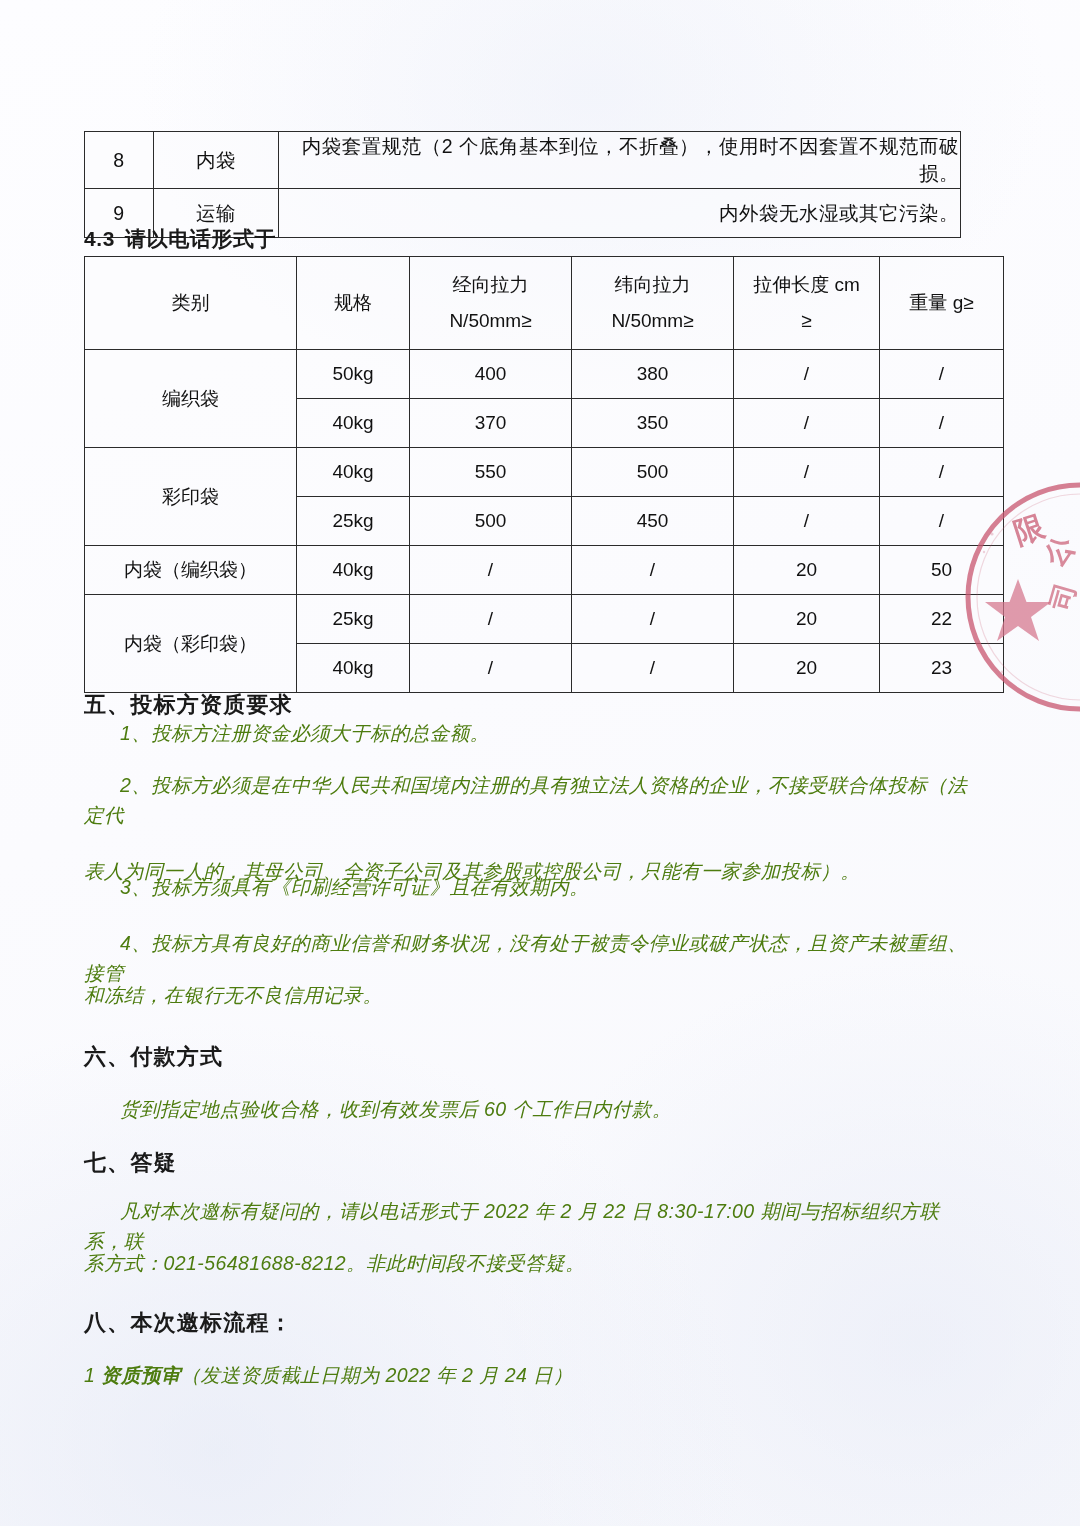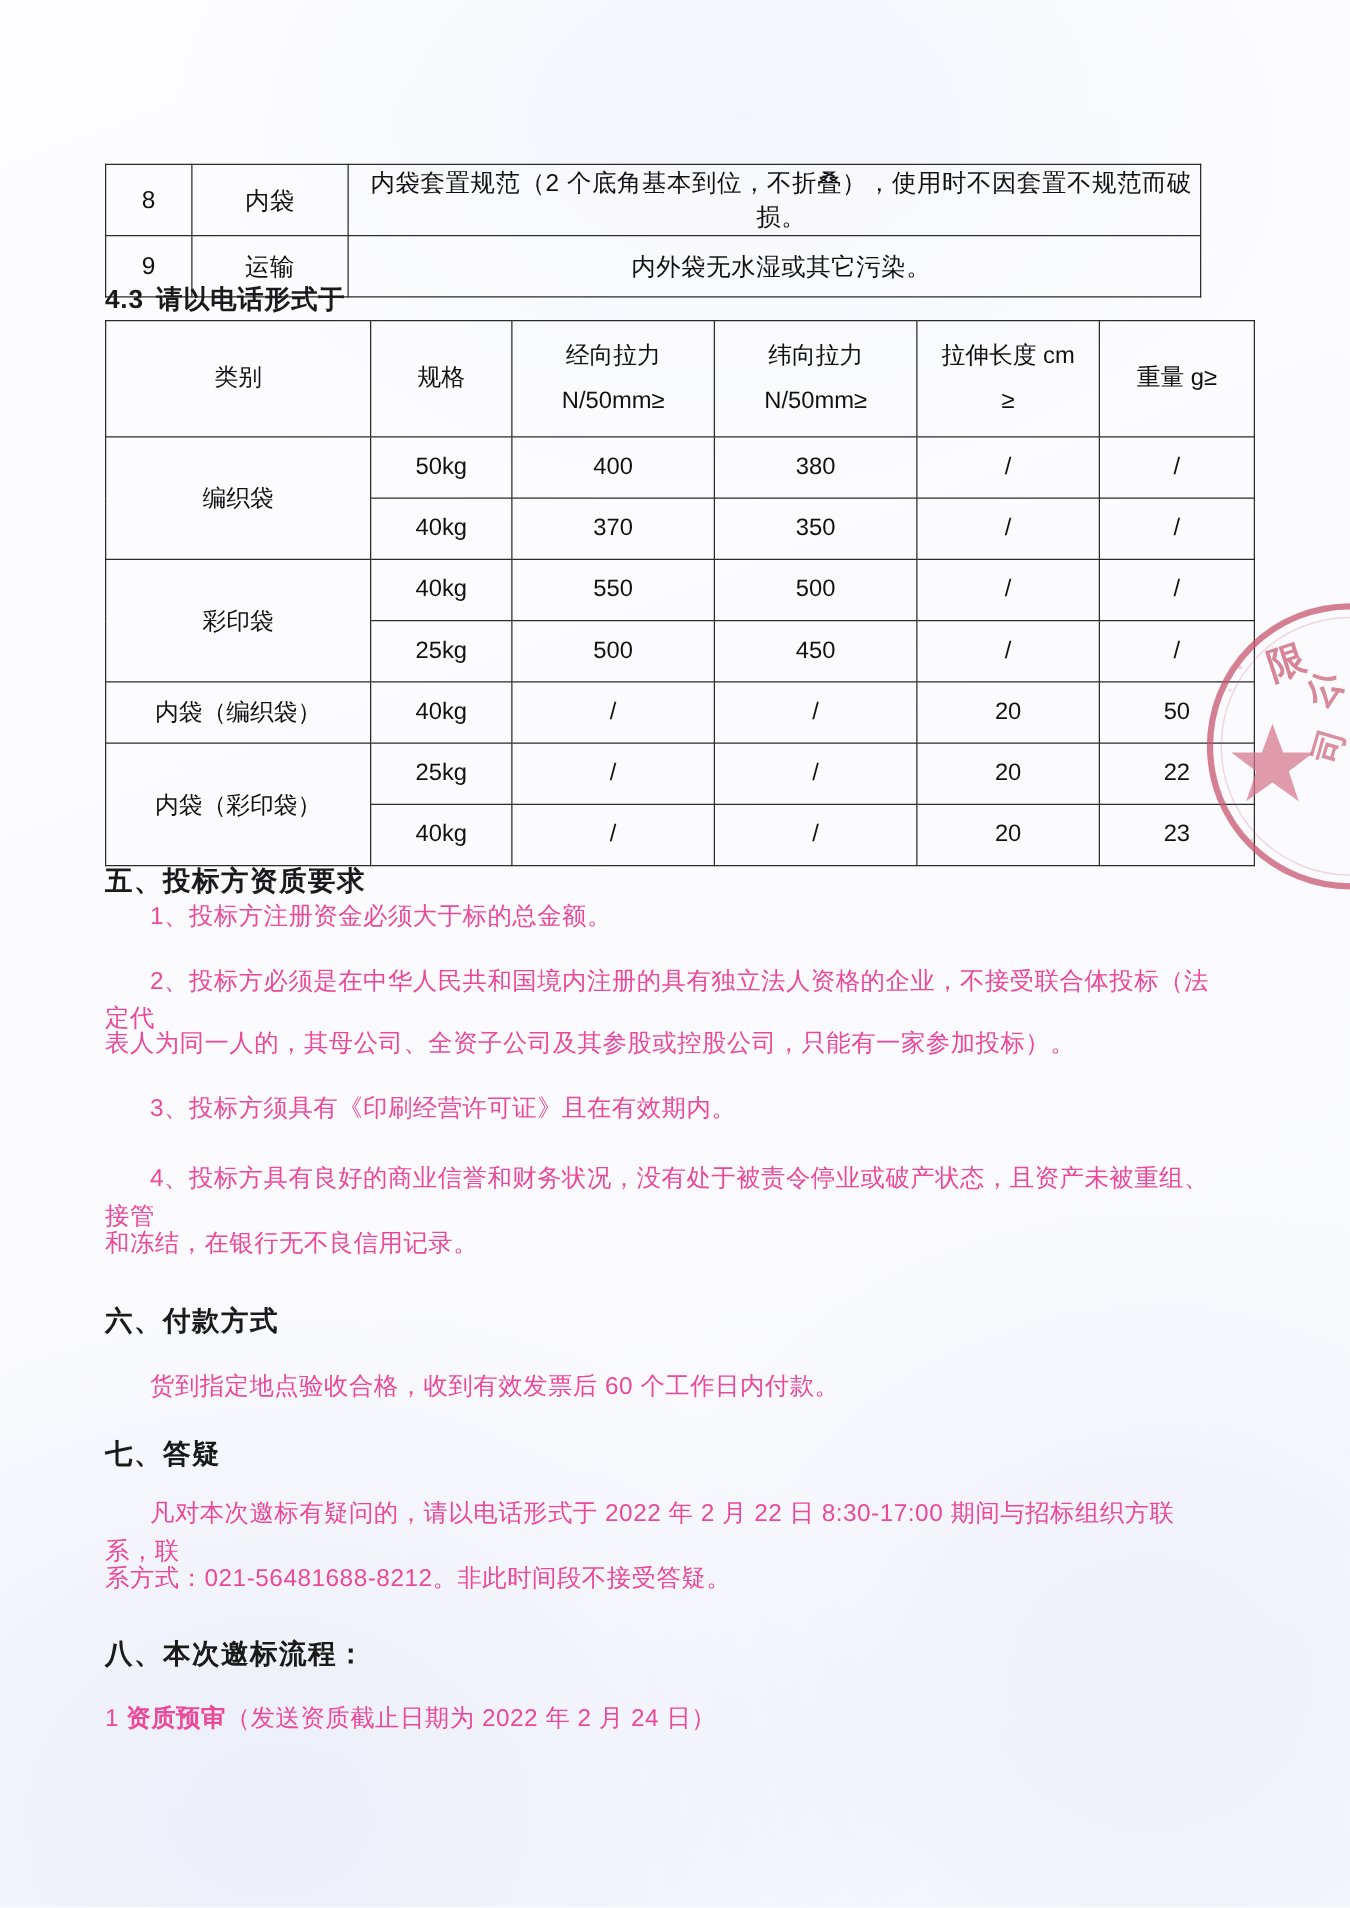--- a/index.html
+++ b/index.html
@@ -55,21 +55,21 @@
     width: 877px;
   }
   .tbl-top td {
     height: 46px;
     font-size: 19.5px;
     letter-spacing: 0.5px;
   }
   .tbl-top td.c-no { width: 66px; }
   .tbl-top td.c-item { width: 122px; }
   .tbl-top td.c-desc {
-    text-align: center;
+    text-align: right;
     padding-left: 12px;
     font-size: 19.5px;
   }
 
   
   .h43 {
     position: absolute;
     left: 84px;
     top: 225px;
     font-size: 21px;
@@ -113,21 +113,22 @@
     font-weight: bold;
     letter-spacing: 1.2px;
   }
   .para {
     position: absolute;
     left: 84px;
     width: 890px;
     font-size: 19.5px;
     line-height: 1.55;
     letter-spacing: 0.4px;
-    color: #ec4899;
+    color: #4d7c0f;
+    font-style: italic;
   }
   .para.indent { text-indent: 36px; }
   .para.flush  { text-indent: 0; }
   .para b { font-weight: bold; }
 
   
   .stamp {
     position: absolute;
     left: 962px;
     top: 472px;
@@ -246,21 +247,21 @@
         <td>20</td>
         <td>23</td>
       </tr>
     </tbody>
   </table>
 
   <div class="h-sec" style="top:690px;">五、投标方资质要求</div>
 
   <div class="para indent" style="top:718px;">1、投标方注册资金必须大于标的总金额。</div>
   <div class="para indent" style="top:770px;">2、投标方必须是在中华人民共和国境内注册的具有独立法人资格的企业，不接受联合体投标（法定代</div>
-  <div class="para flush" style="top:820px;">表人为同一人的，其母公司、全资子公司及其参股或控股公司，只能有一家参加投标）。</div>
+  <div class="para flush" style="top:856px;">表人为同一人的，其母公司、全资子公司及其参股或控股公司，只能有一家参加投标）。</div>
   <div class="para indent" style="top:872px;">3、投标方须具有《印刷经营许可证》且在有效期内。</div>
   <div class="para indent" style="top:928px;">4、投标方具有良好的商业信誉和财务状况，没有处于被责令停业或破产状态，且资产未被重组、接管</div>
   <div class="para flush" style="top:980px;">和冻结，在银行无不良信用记录。</div>
 
   <div class="h-sec" style="top:1042px;">六、付款方式</div>
   <div class="para indent" style="top:1094px;">货到指定地点验收合格，收到有效发票后 60 个工作日内付款。</div>
 
   <div class="h-sec" style="top:1148px;">七、答疑</div>
   <div class="para indent" style="top:1196px;">凡对本次邀标有疑问的，请以电话形式于 2022 年 2 月 22 日 8:30-17:00 期间与招标组织方联系，联</div>
   <div class="para flush" style="top:1248px;">系方式：021-56481688-8212。非此时间段不接受答疑。</div>

